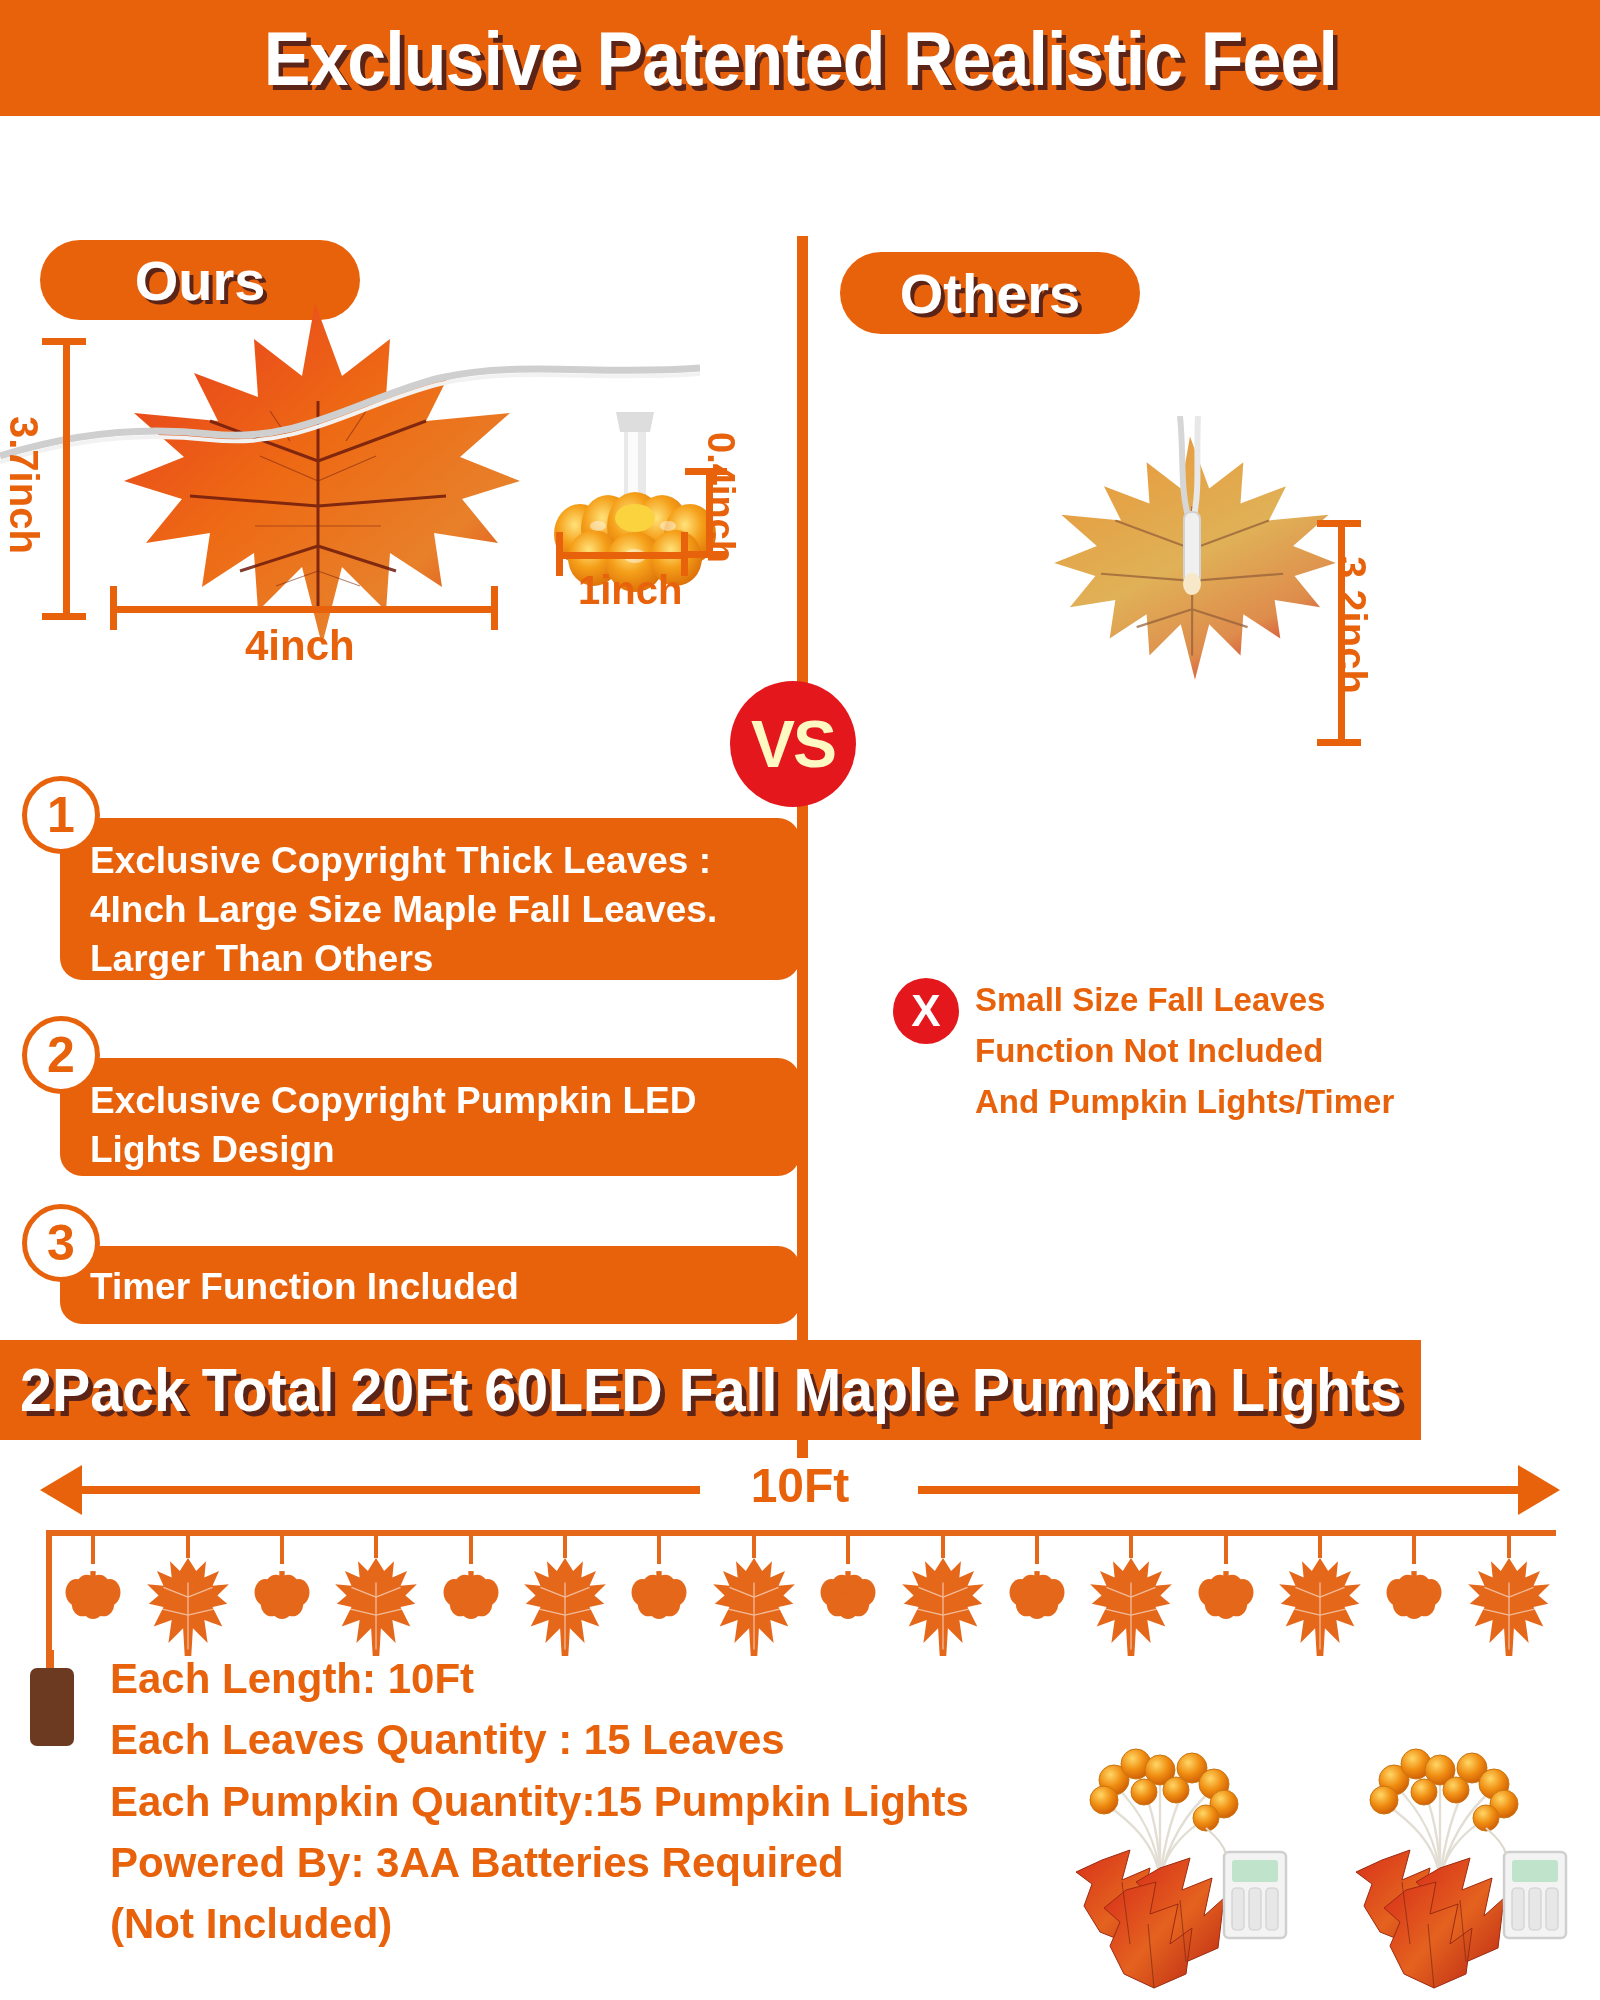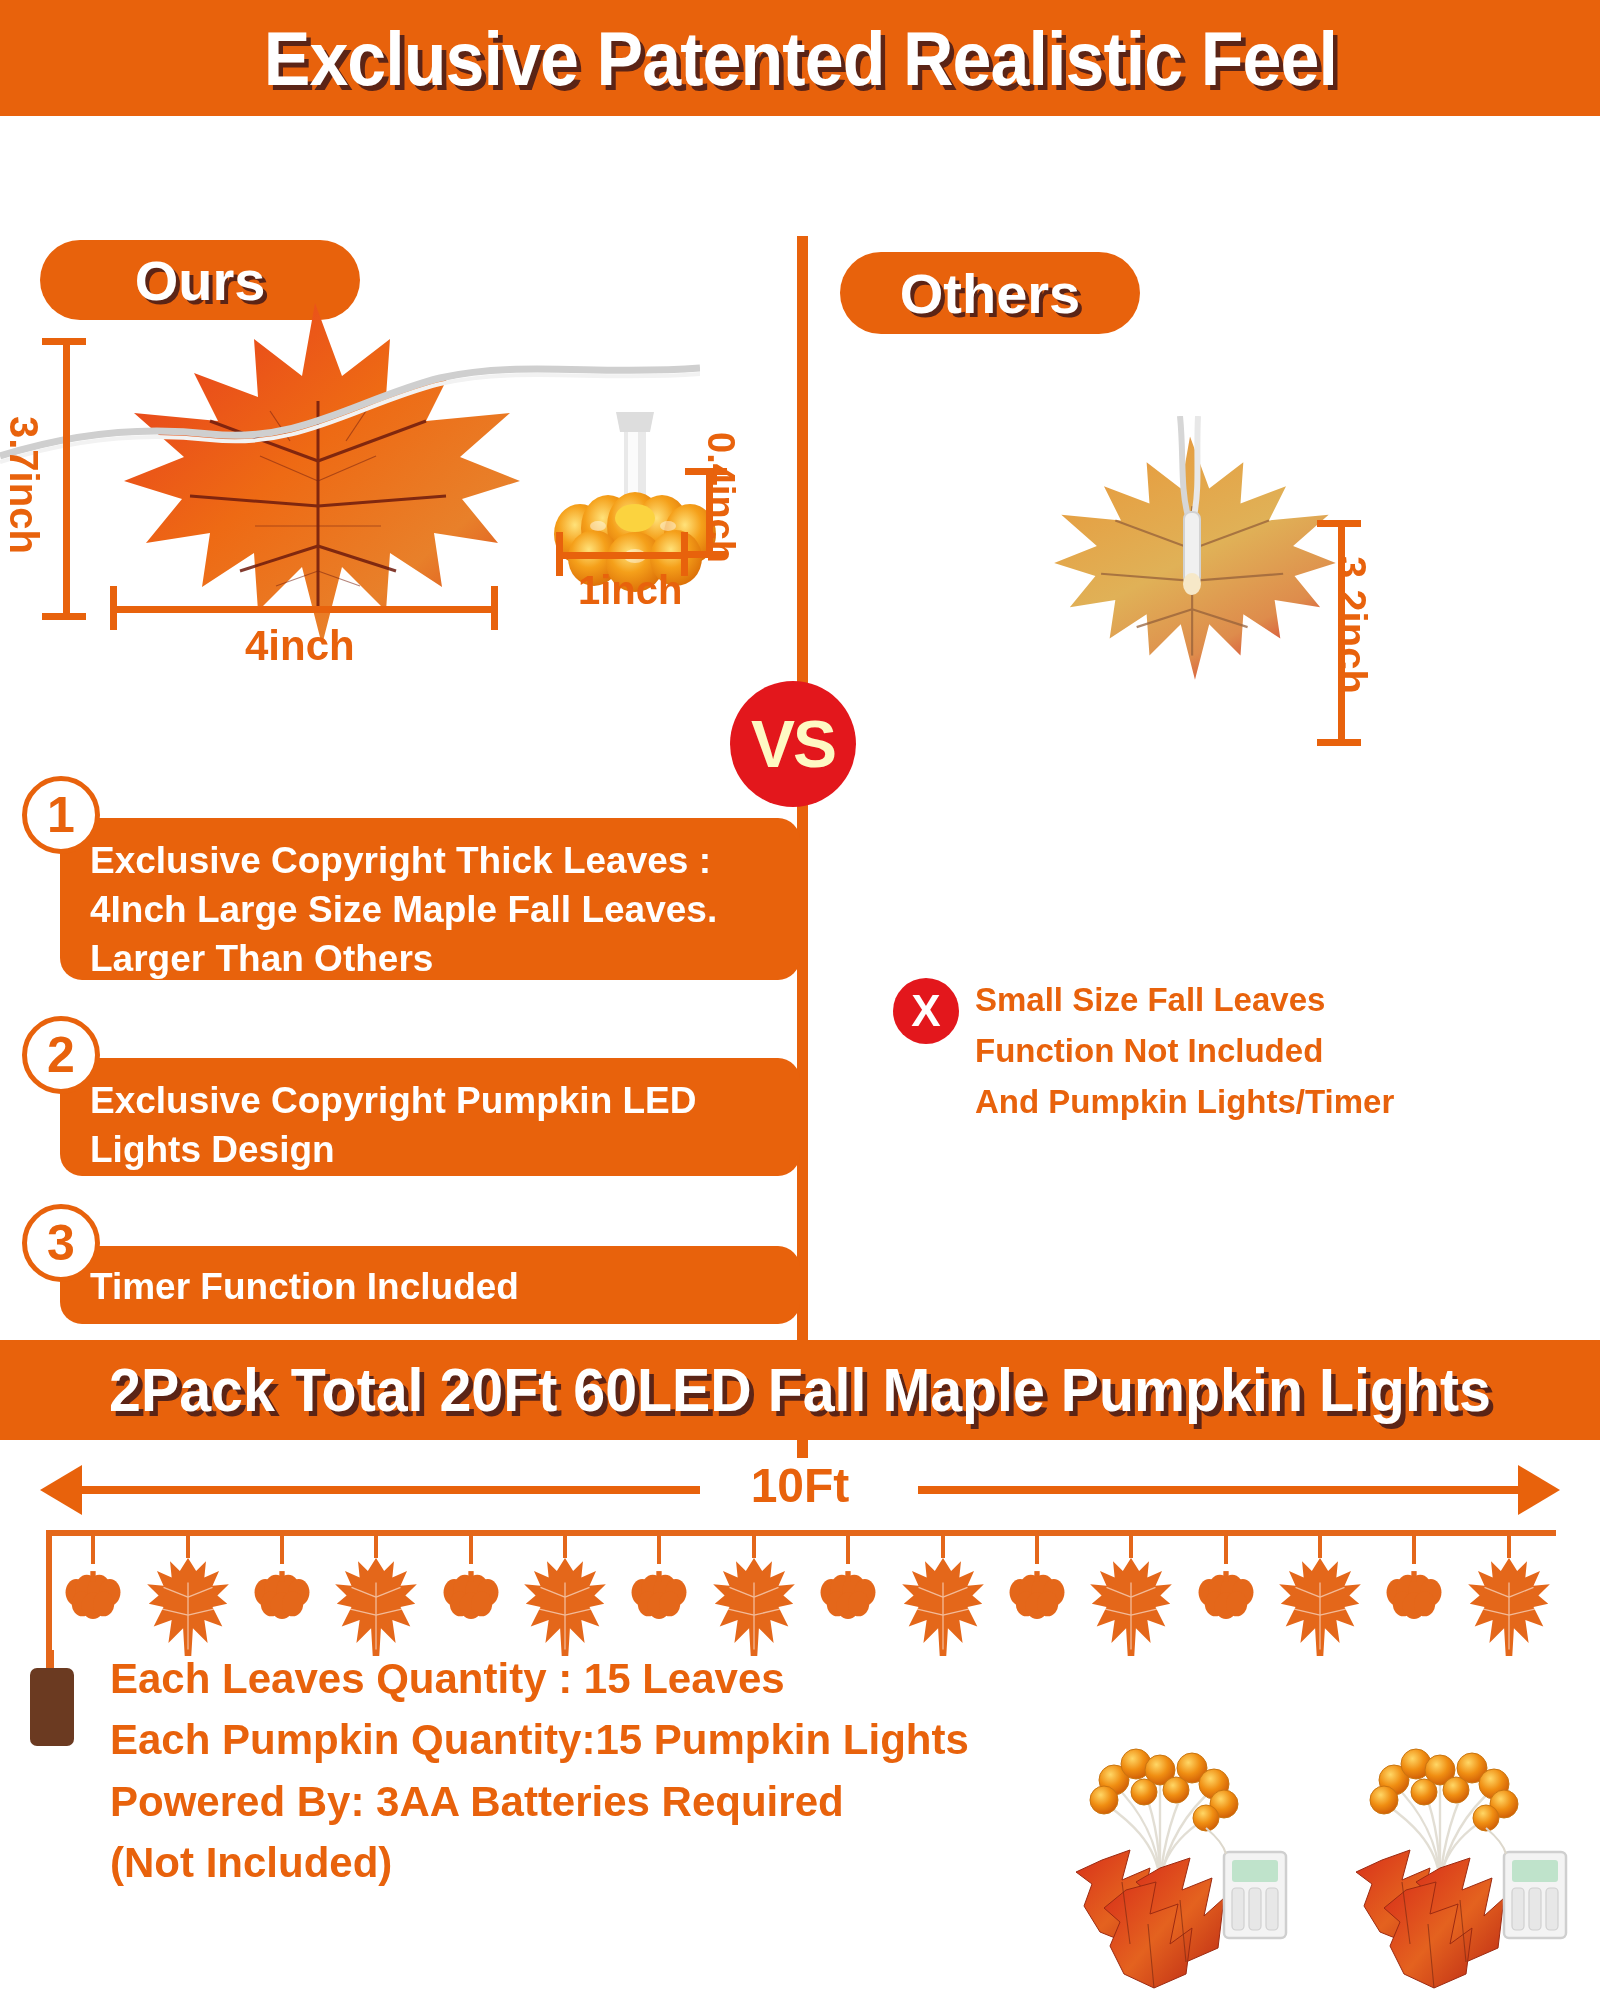--- a/index.html
+++ b/index.html
@@ -99,21 +99,21 @@
     background:var(--red);display:flex;align-items:center;justify-content:center;
     color:#fff;font-weight:bold;font-size:44px;
   }
   #others-text{
     position:absolute;left:975px;top:858px;width:600px;
     color:var(--orange);font-weight:bold;font-size:33px;line-height:1.55;
   }
 
   
   .banner{
-    position:absolute;left:0;top:1340px;width:1600px;height:100px;
+    position:absolute;left:0;top:1340px;width:1421px;height:100px;
     background:var(--orange);display:flex;align-items:center;justify-content:center;
   }
   .banner-text{
     font-size:61px;font-weight:bold;color:#fff;white-space:nowrap;
     transform:scaleX(0.94);
     text-shadow:5px 5px 0 #5B2416;
   }
 
   
   .arrowrow{position:absolute;left:40px;top:1462px;width:1520px;height:56px;text-align:right;}
@@ -549,20 +549,21 @@
             <path d="M50 48 L80 36"></path>
             <path d="M50 70 L16 62"></path>
             <path d="M50 70 L84 62"></path>
           </g>
         </svg>
       </div>
   </div>
   <div id="battery"></div>
 
   <div id="specs">
+    <div>Each Length: 10Ft</div>
     <div>Each Leaves Quantity : 15 Leaves</div>
     <div>Each Pumpkin Quantity:15 Pumpkin Lights</div>
     <div>Powered By: 3AA Batteries Required</div>
     <div>(Not Included)</div>
   </div>
 
   <svg class="bundle" style="left:1010px;top:1700px;" width="300" height="300" viewBox="0 0 300 300">
     <defs>
       <linearGradient id="bl1" x1="0" y1="0" x2="1" y2="1">
         <stop offset="0%" stop-color="#D8301A"></stop>

